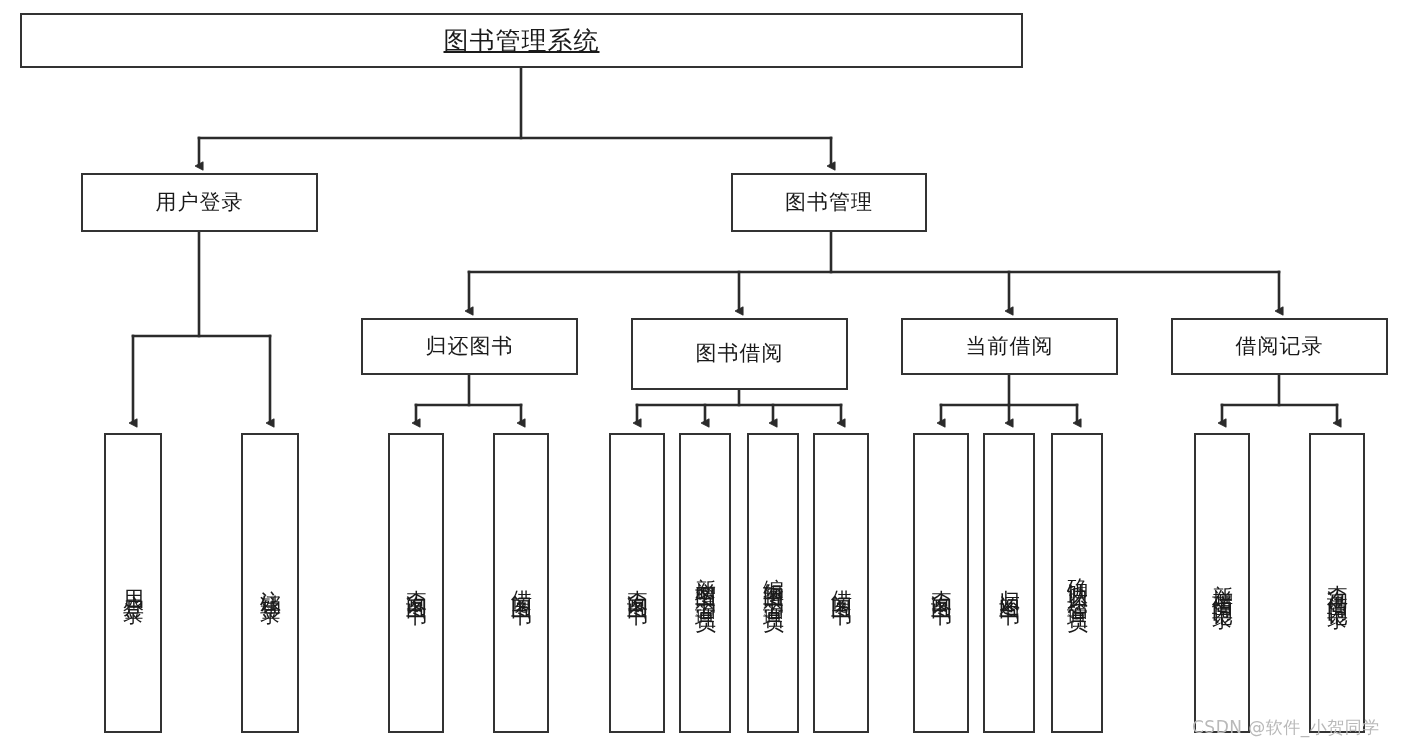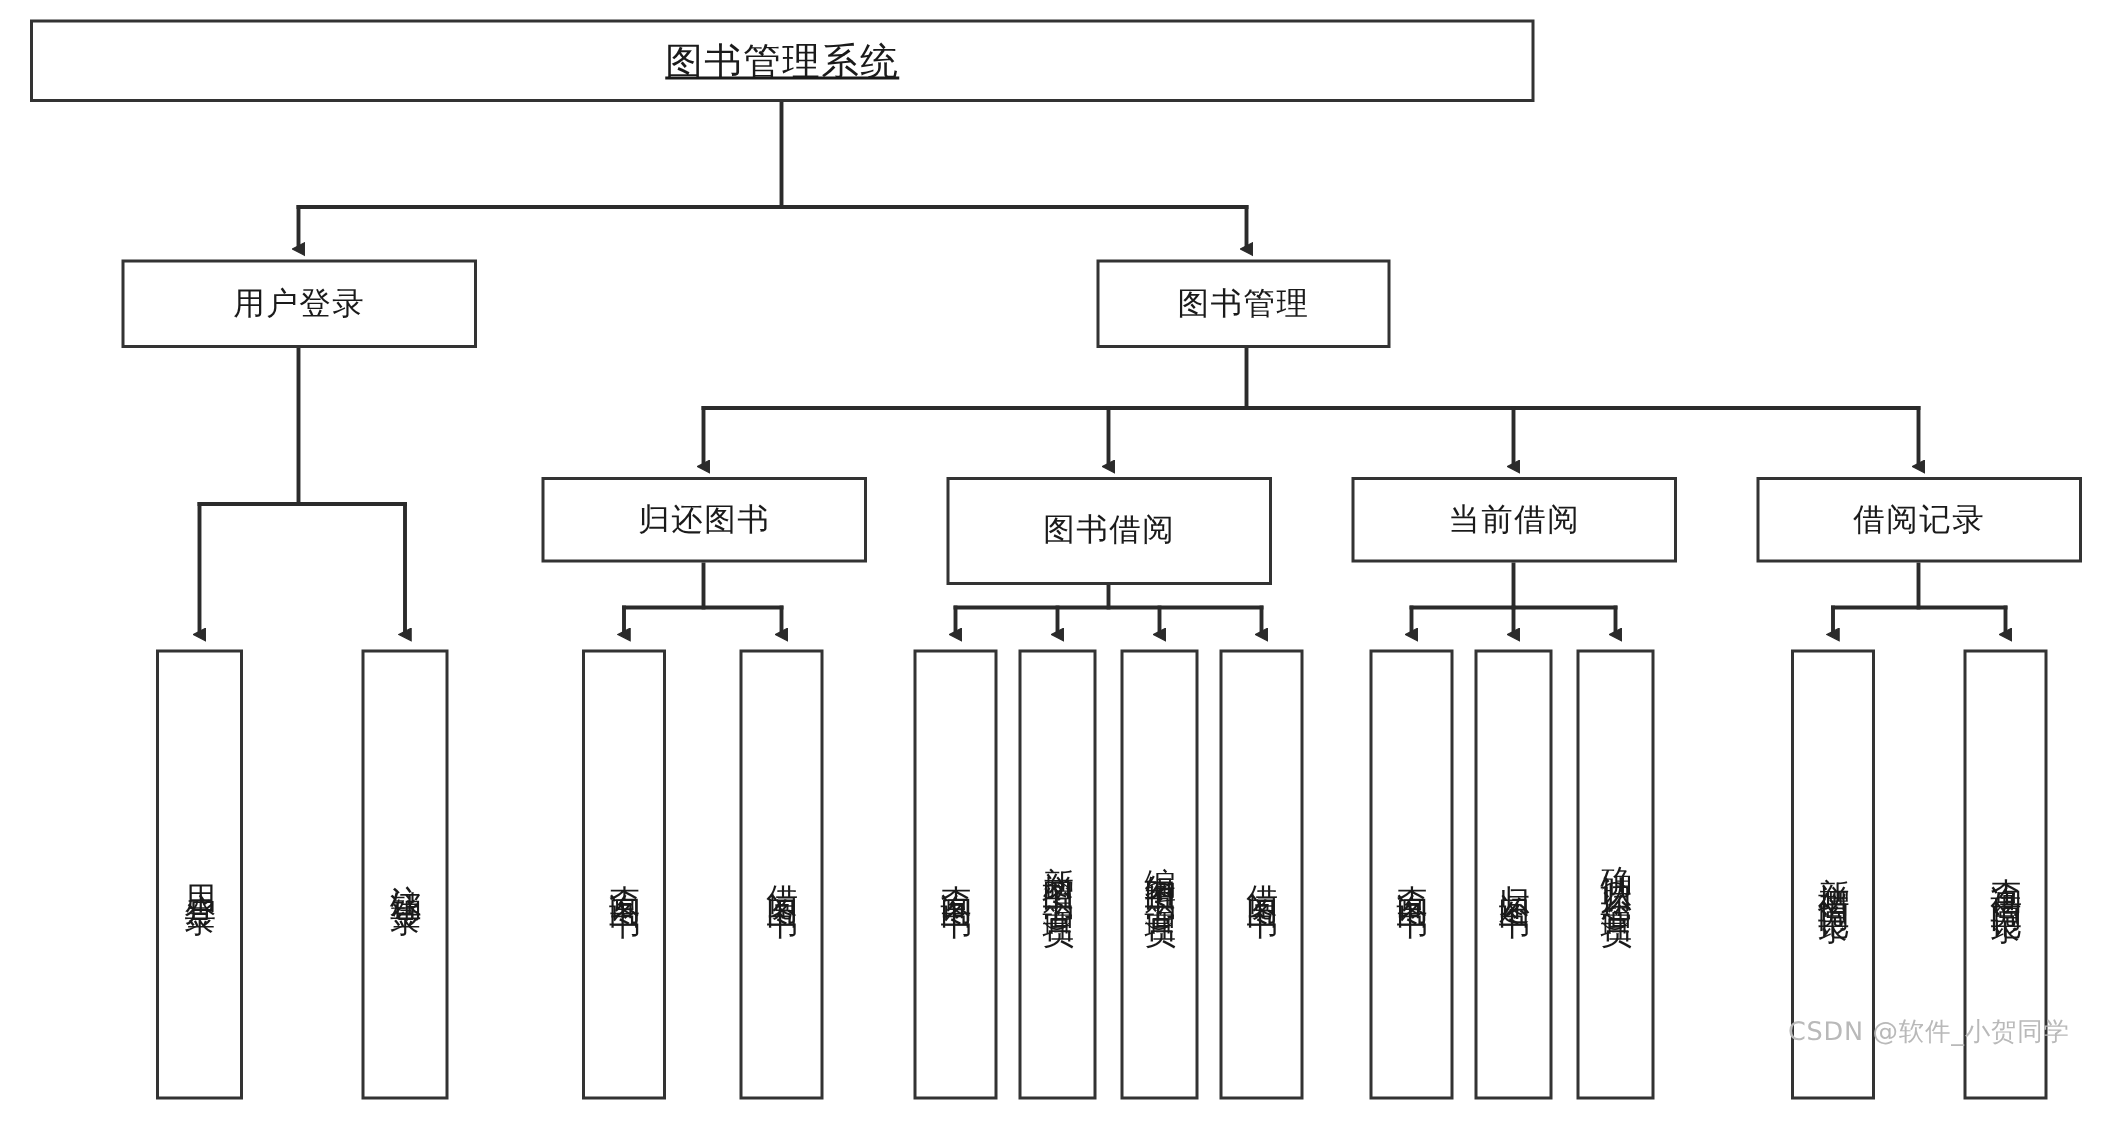--- a/index.html
+++ b/index.html
@@ -151,15 +151,15 @@
   <div class="node v" style="left:913px; top:433px; width:56px; height:300px;">查询图书</div>
 
   <div class="node v" style="left:983px; top:433px; width:52px; height:300px;">归还图书</div>
 
   <div class="node v" style="left:1051px; top:433px; width:52px; height:300px;">确认归还（管理员）</div>
 
   <div class="node v" style="left:1194px; top:433px; width:56px; height:300px;">新增借阅记录</div>
 
   <div class="node v" style="left:1309px; top:433px; width:56px; height:300px;">查询借阅记录</div>
 
-  <div class="watermark" style="left:1192px; top:676px;">CSDN @软件_小贺同学</div>
+  <div class="watermark" style="left:1192px; top:716px;">CSDN @软件_小贺同学</div>
 
 </div>
 
 </body></html>

